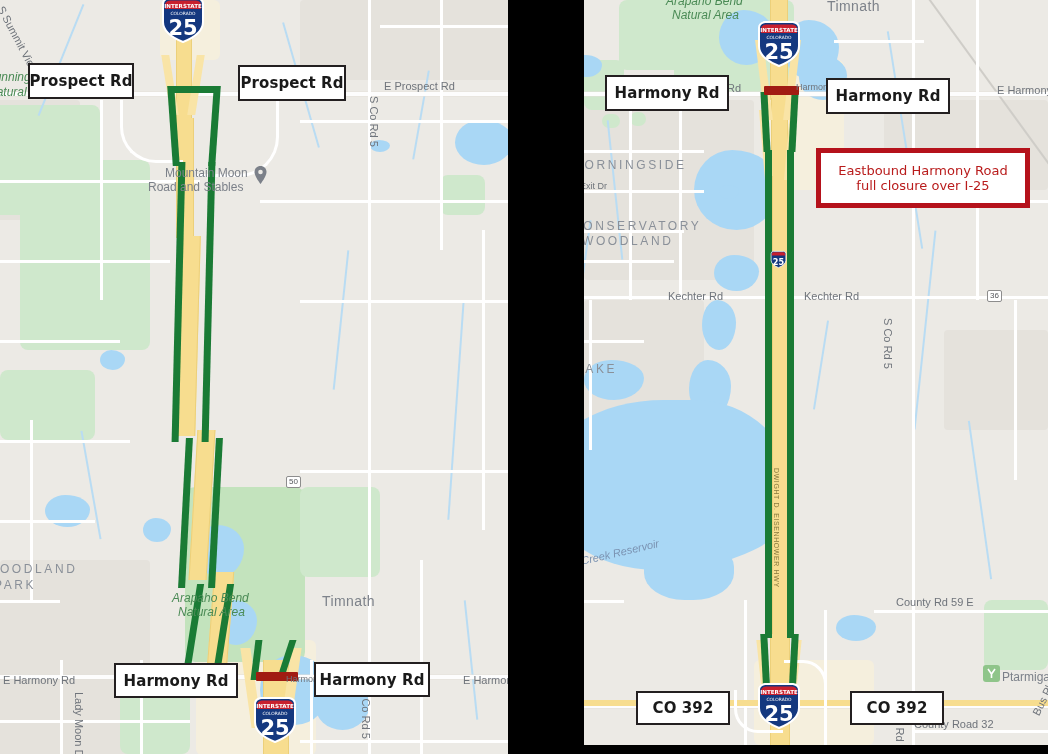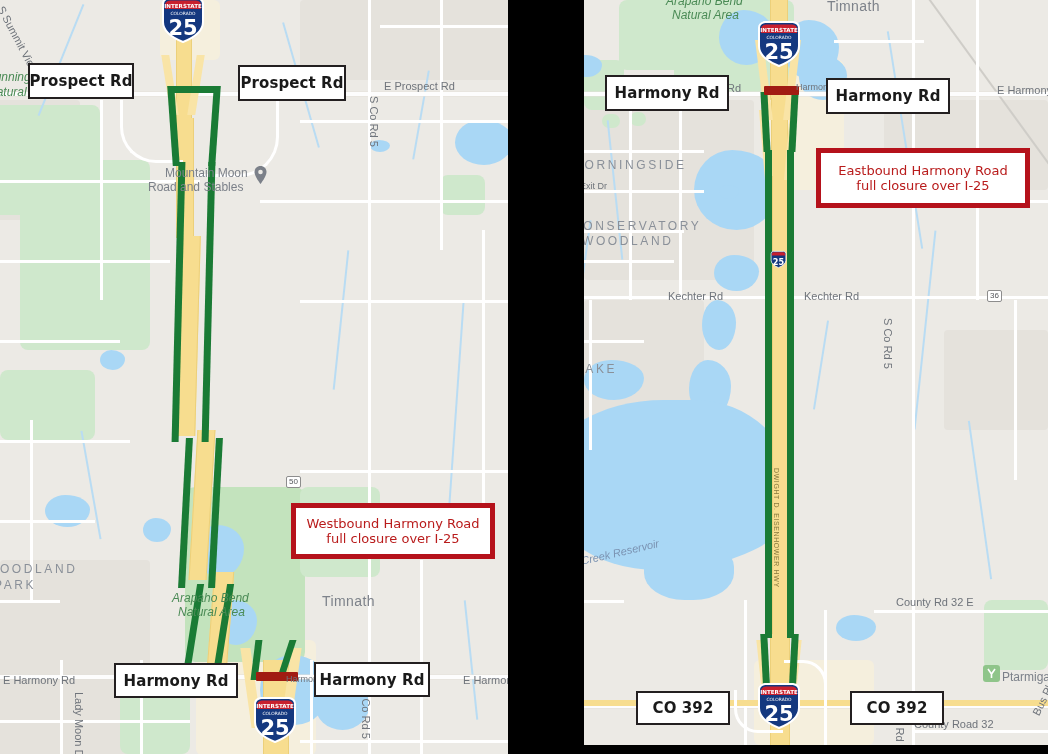--- a/index.html
+++ b/index.html
@@ -234,23 +234,20 @@
     <div class="mlabel road-name" style="left:463px;top:674px;">E Harmony Rd</div>
     <div class="mlabel road-name vert" style="left:85px;top:692px;transform:rotate(90deg);">Lady Moon Dr</div>
     <div class="mlabel road-name vert" style="left:372px;top:688px;transform:rotate(90deg);">S Co Rd 5</div>
     <div class="mlabel road-name" style="left:286px;top:674px;font-size:9px;">Harmony Rd</div>
 
     <div class="streetlabel" style="left:28px;top:63px;width:102px;height:32px;font-size:15px;">Prospect Rd</div>
     <div class="streetlabel" style="left:238px;top:65px;width:104px;height:32px;font-size:15px;">Prospect Rd</div>
     <div class="streetlabel" style="left:114px;top:663px;width:120px;height:31px;font-size:15px;">Harmony Rd</div>
     <div class="streetlabel" style="left:314px;top:662px;width:112px;height:31px;font-size:15px;">Harmony Rd</div>
 
-    <div class="infobox red" style="left:291px;top:503px;width:194px;height:46px;font-size:13px;">
-      <div class="txt">Westbound Harmony Road full closure over I-25</div>
-    </div>
   </div>
 
   <div class="panel land" id="panel-right">
 
     <div class="maplayer">
 
       <div class="urban" style="left:0px;top:100px;width:170px;height:180px;"></div>
       <div class="urban" style="left:0px;top:300px;width:120px;height:160px;"></div>
       <div class="urban" style="left:300px;top:100px;width:164px;height:90px;"></div>
       <div class="urban" style="left:360px;top:330px;width:104px;height:100px;"></div>
@@ -380,21 +377,21 @@
     <div class="mlabel road-name" style="left:413px;top:84px;">E Harmony Rd</div>
     <div class="mlabel place-wide" style="left:-12px;top:158px;">MORNINGSIDE</div>
     <div class="mlabel road-name" style="left:-4px;top:181px;font-size:9px;">Exit Dr</div>
     <div class="mlabel place-wide" style="left:-12px;top:219px;">CONSERVATORY</div>
     <div class="mlabel place-wide" style="left:-2px;top:234px;">WOODLAND</div>
     <div class="mlabel road-name" style="left:84px;top:290px;">Kechter Rd</div>
     <div class="mlabel road-name" style="left:220px;top:290px;">Kechter Rd</div>
     <div class="mlabel road-name vert" style="left:310px;top:318px;transform:rotate(90deg);">S Co Rd 5</div>
     <div class="mlabel place-wide" style="left:-8px;top:362px;">LAKE</div>
     <div class="mlabel water-name" style="left:-4px;top:555px;transform:rotate(-13deg);transform-origin:left top;">Creek Reservoir</div>
-    <div class="mlabel road-name" style="left:312px;top:596px;">County Rd 32 E</div>
+    <div class="mlabel road-name" style="left:312px;top:596px;">County Rd 59 E</div>
     <div class="mlabel road-name" style="left:330px;top:718px;">County Road 32</div>
     <div class="mlabel poi" style="left:418px;top:671px;">Ptarmiga</div>
     <div class="mlabel road-name vert" style="left:322px;top:700px;transform:rotate(90deg);">S Co Rd</div>
     <div class="mlabel road-name vert" style="left:446px;top:712px;transform:rotate(-64deg);">Bus Pkwy</div>
 
     <div style="position:absolute;left:399px;top:665px;width:17px;height:17px;">
       <svg viewBox="0 0 17 17">
           <rect width="17" height="17" rx="3" fill="#8fc58a"></rect>
           <path d="M5 4 L8.5 9 L12 4 M8.5 9 L8.5 13" stroke="#fff" stroke-width="1.6" fill="none"></path>
         </svg>

